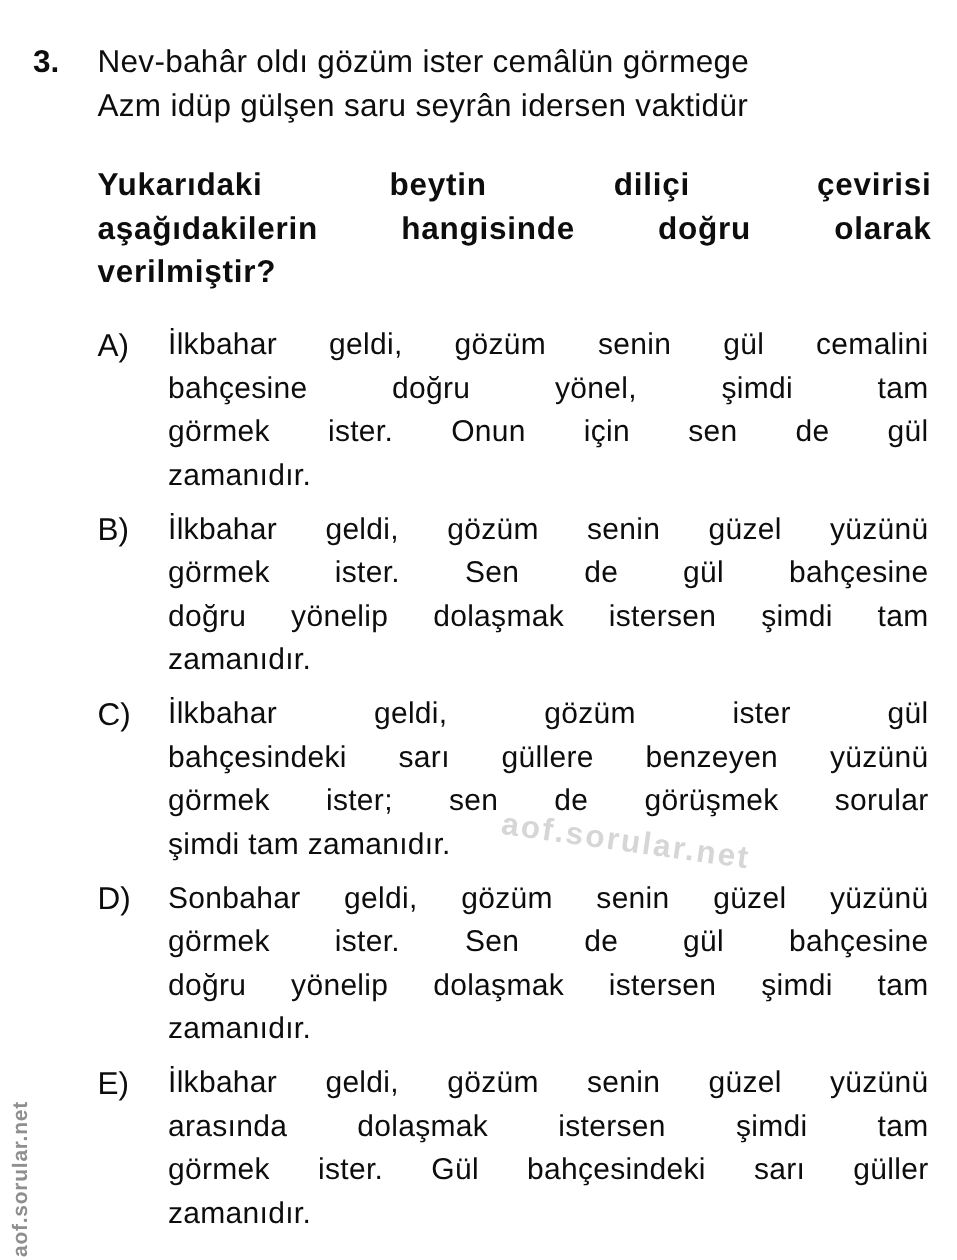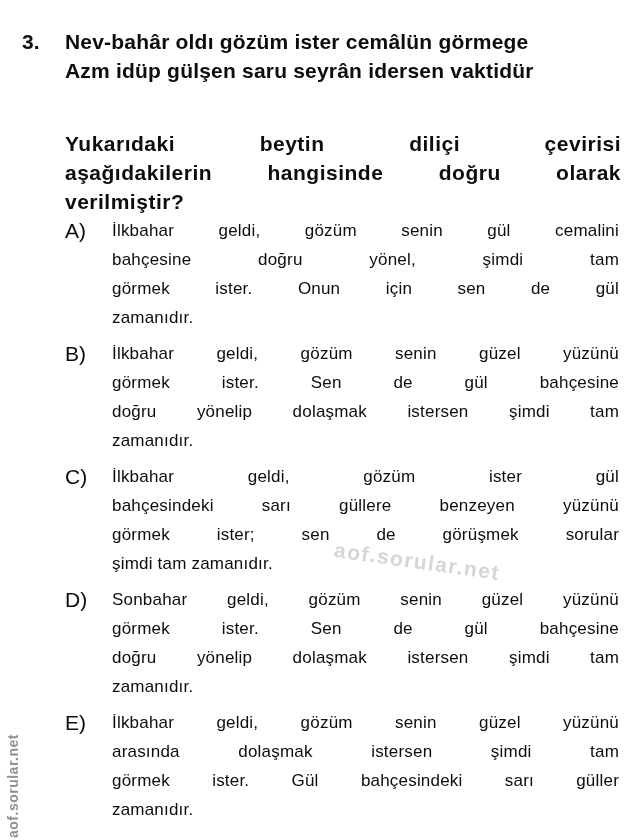--- a/index.html
+++ b/index.html
@@ -30,33 +30,31 @@
   }
   
   .couplet {
     position: absolute;
     left: 65px;
     top: 27px;
     width: 560px;
     font-size: 21px;
     line-height: 29px;
     letter-spacing: 0.2px;
-    font-weight: bold;
   }
   
   .prompt {
     position: absolute;
     left: 65px;
     top: 109px;
     width: 556px;
     font-size: 21px;
     font-weight: bold;
     line-height: 29px;
     letter-spacing: 0.5px;
-    margin-top: 20px;
   }
   
   .options {
     position: absolute;
     left: 65px;
     top: 216px;
     width: 554px;
   }
   .opt-row {
     display: flex;
@@ -64,21 +62,21 @@
     margin-bottom: 7px;
   }
   .opt-letter {
     width: 47px;
     flex: 0 0 47px;
     font-size: 21px;
     line-height: 29px;
   }
   .opt-body {
     flex: 1 1 auto;
-    font-size: 17px;
+    font-size: 20px;
     line-height: 29px;
     letter-spacing: 0.2px;
   }
   .tline {
     line-height: 29px;
     white-space: nowrap;
   }
   .tline.full {
     white-space: normal;
     text-align: justify;

